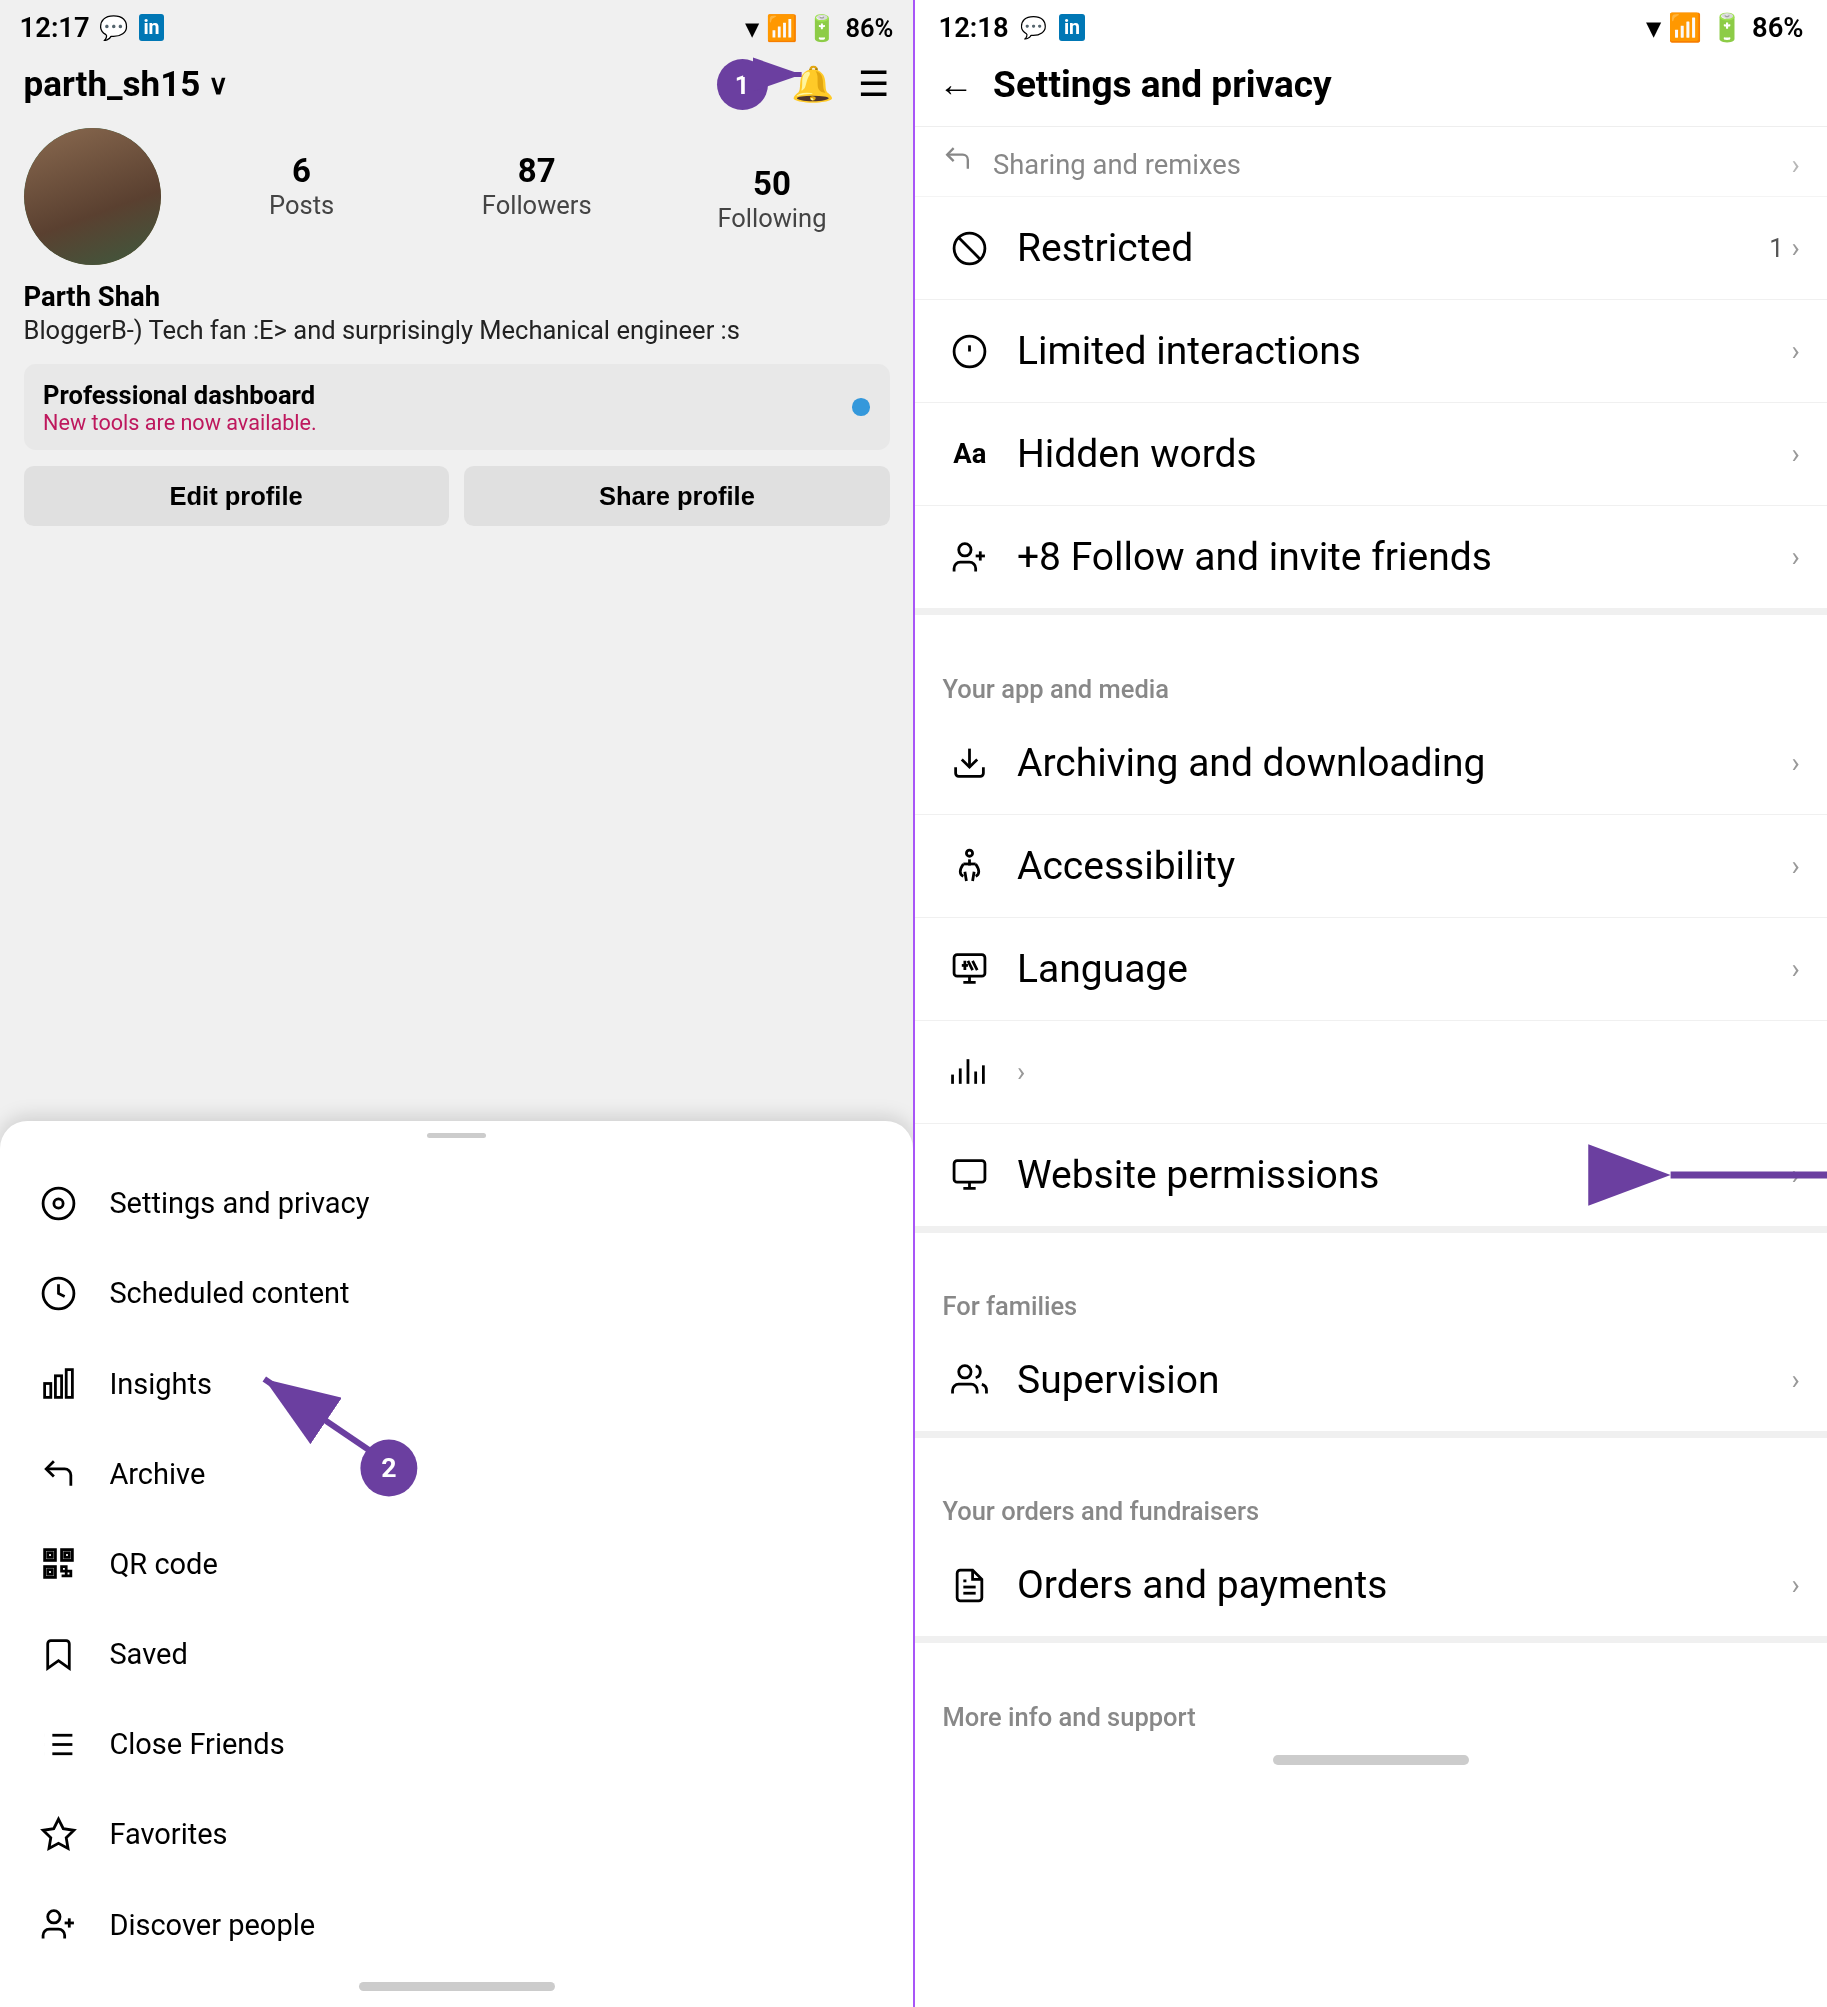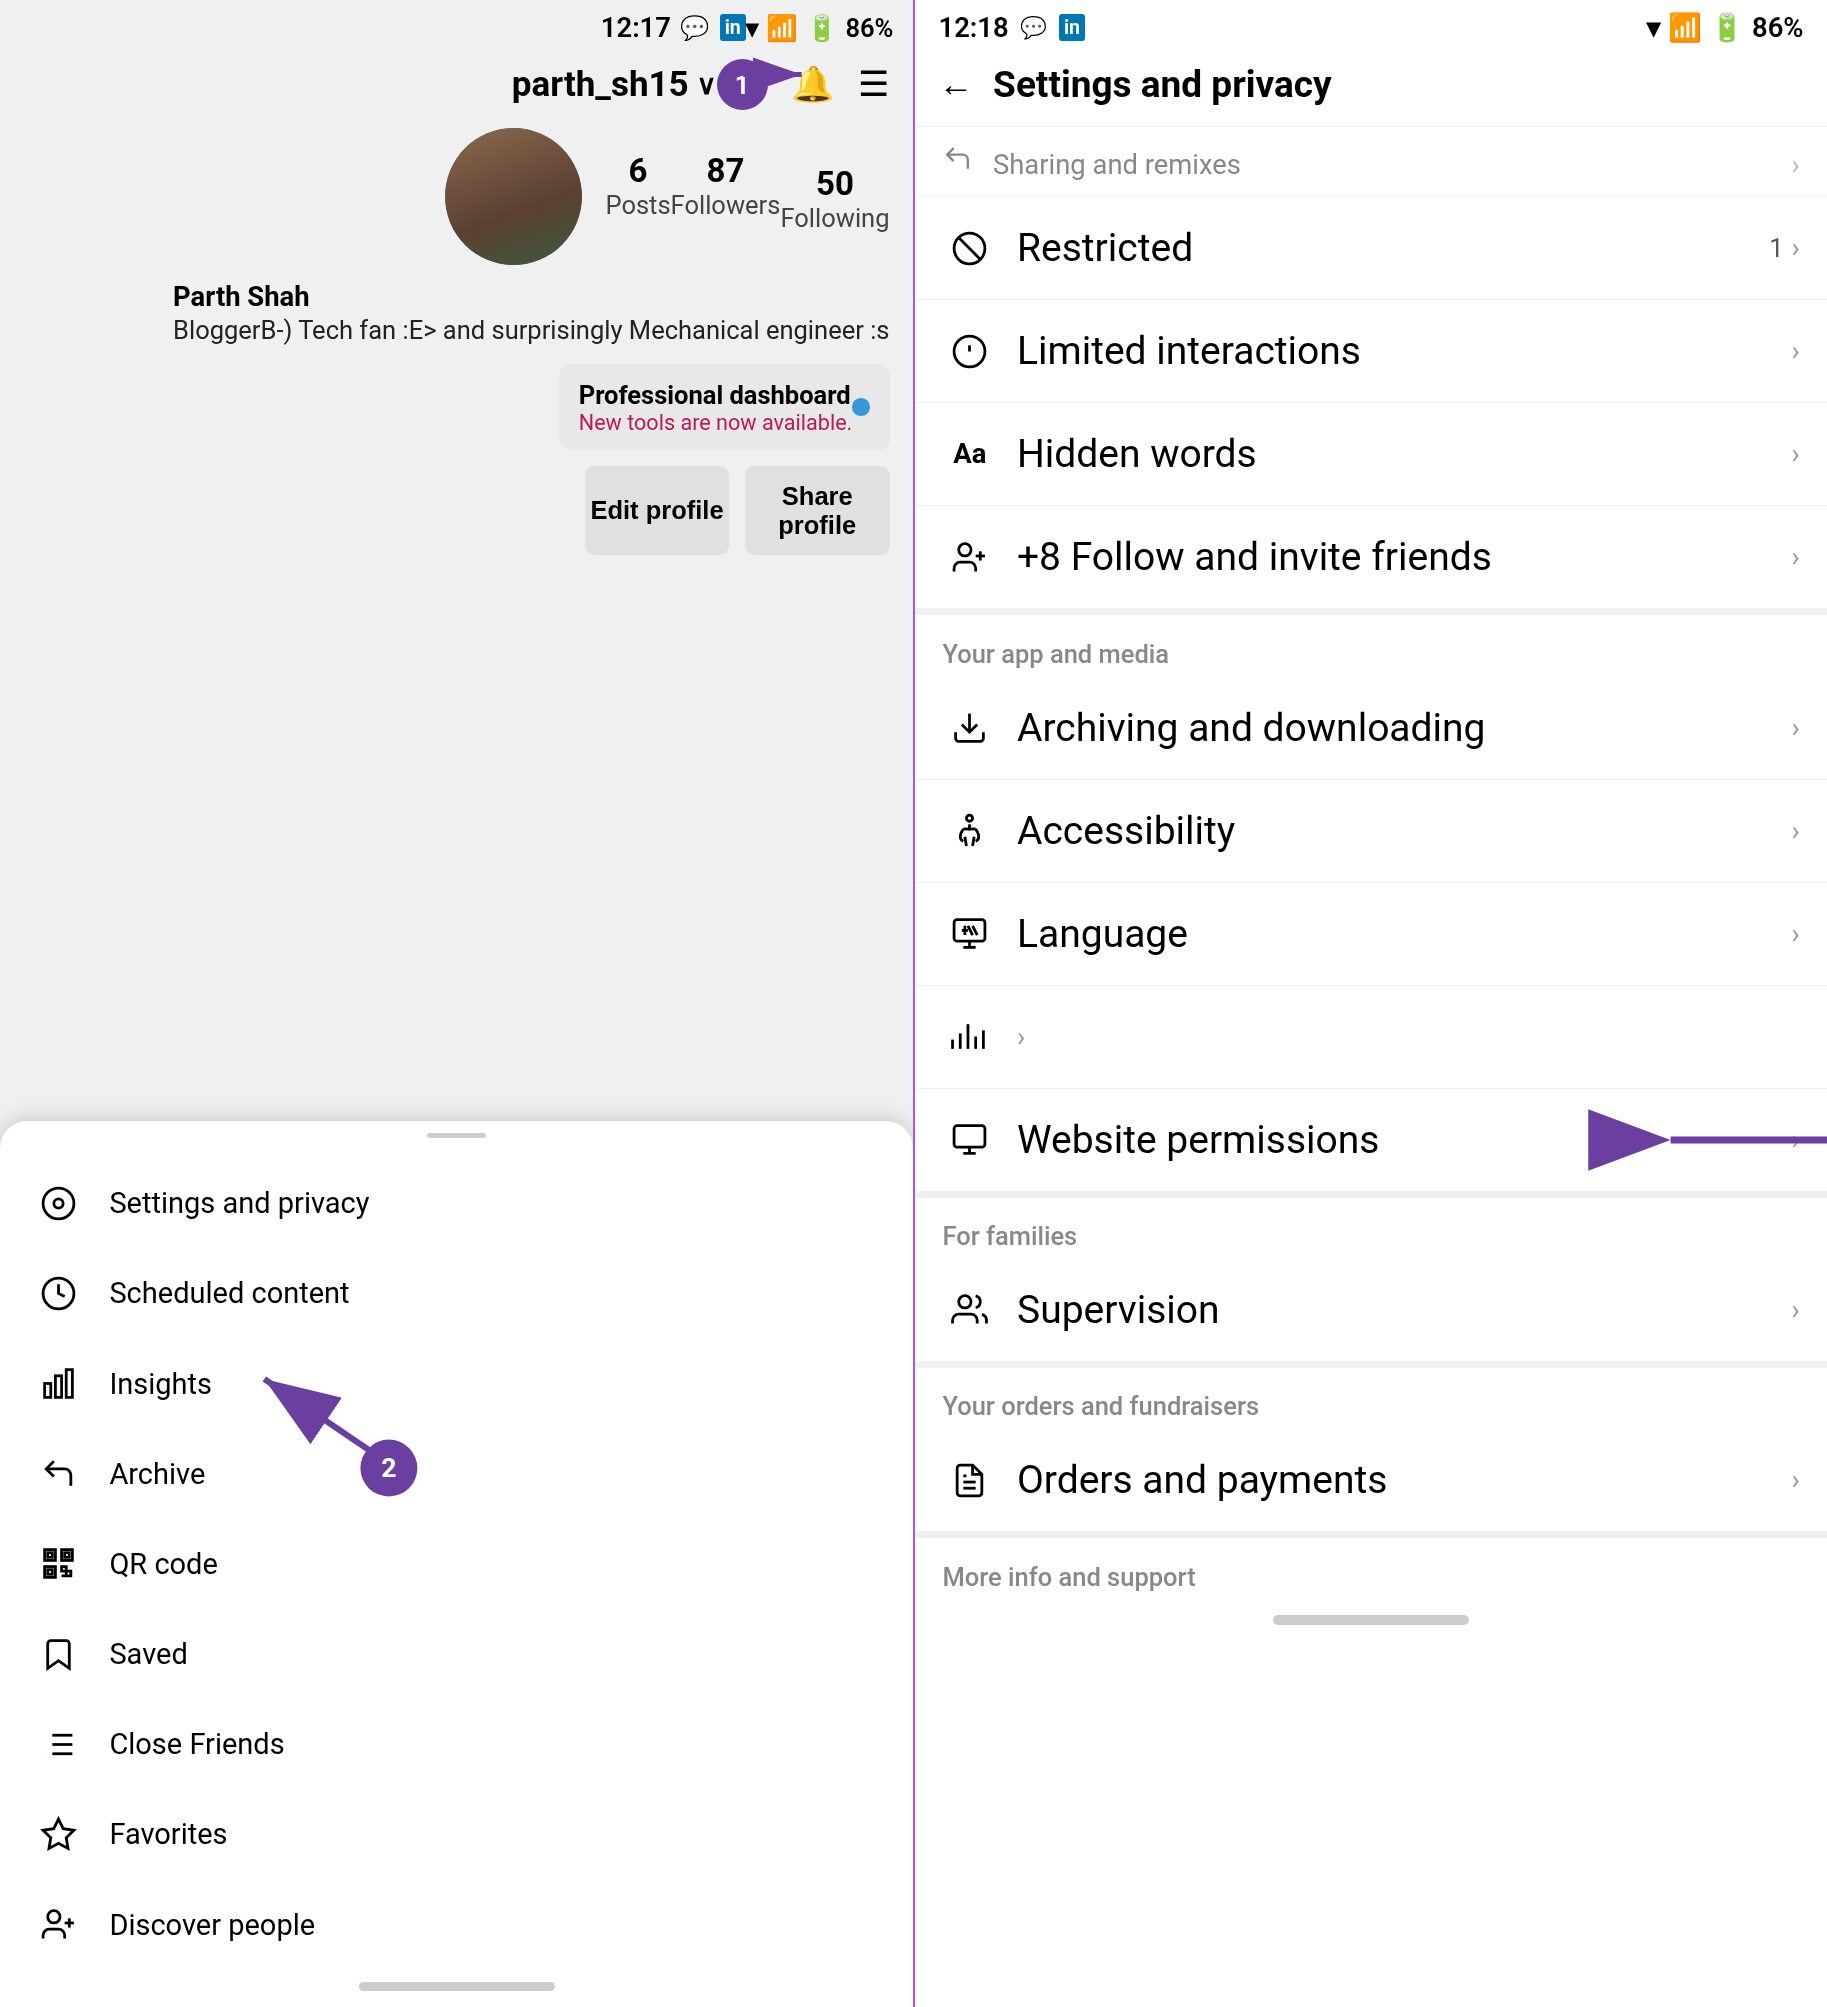--- a/index.html
+++ b/index.html
@@ -14,21 +14,20 @@
 
     
     .left-panel {
       width: 913px;
       height: 2007px;
       background: #f0f0f0;
       position: relative;
       display: flex;
       flex-direction: column;
       overflow: hidden;
-      align-items: flex-end;
     }
 
     .status-bar {
       display: flex;
       justify-content: space-between;
       align-items: center;
       padding: 11.8px 19.6px 7.8px 19.6px;
       background: #f0f0f0;
       font-size: 27.4px;
       font-weight: 600;
@@ -285,20 +284,21 @@
     .settings-chevron {
       font-size: 27.4px;
       color: #999;
     }
 
     .section-header {
       padding: 23.5px 27.4px 7.8px;
       font-size: 25.5px;
       color: #888;
       font-weight: 500;
+      margin-top: 35px;
     }
 
     
     .truncated-item {
       display: flex;
       align-items: flex-end;
       padding: 15.7px 27.4px;
       border-bottom: 1px solid #f0f0f0;
       opacity: 0.7;
     }

